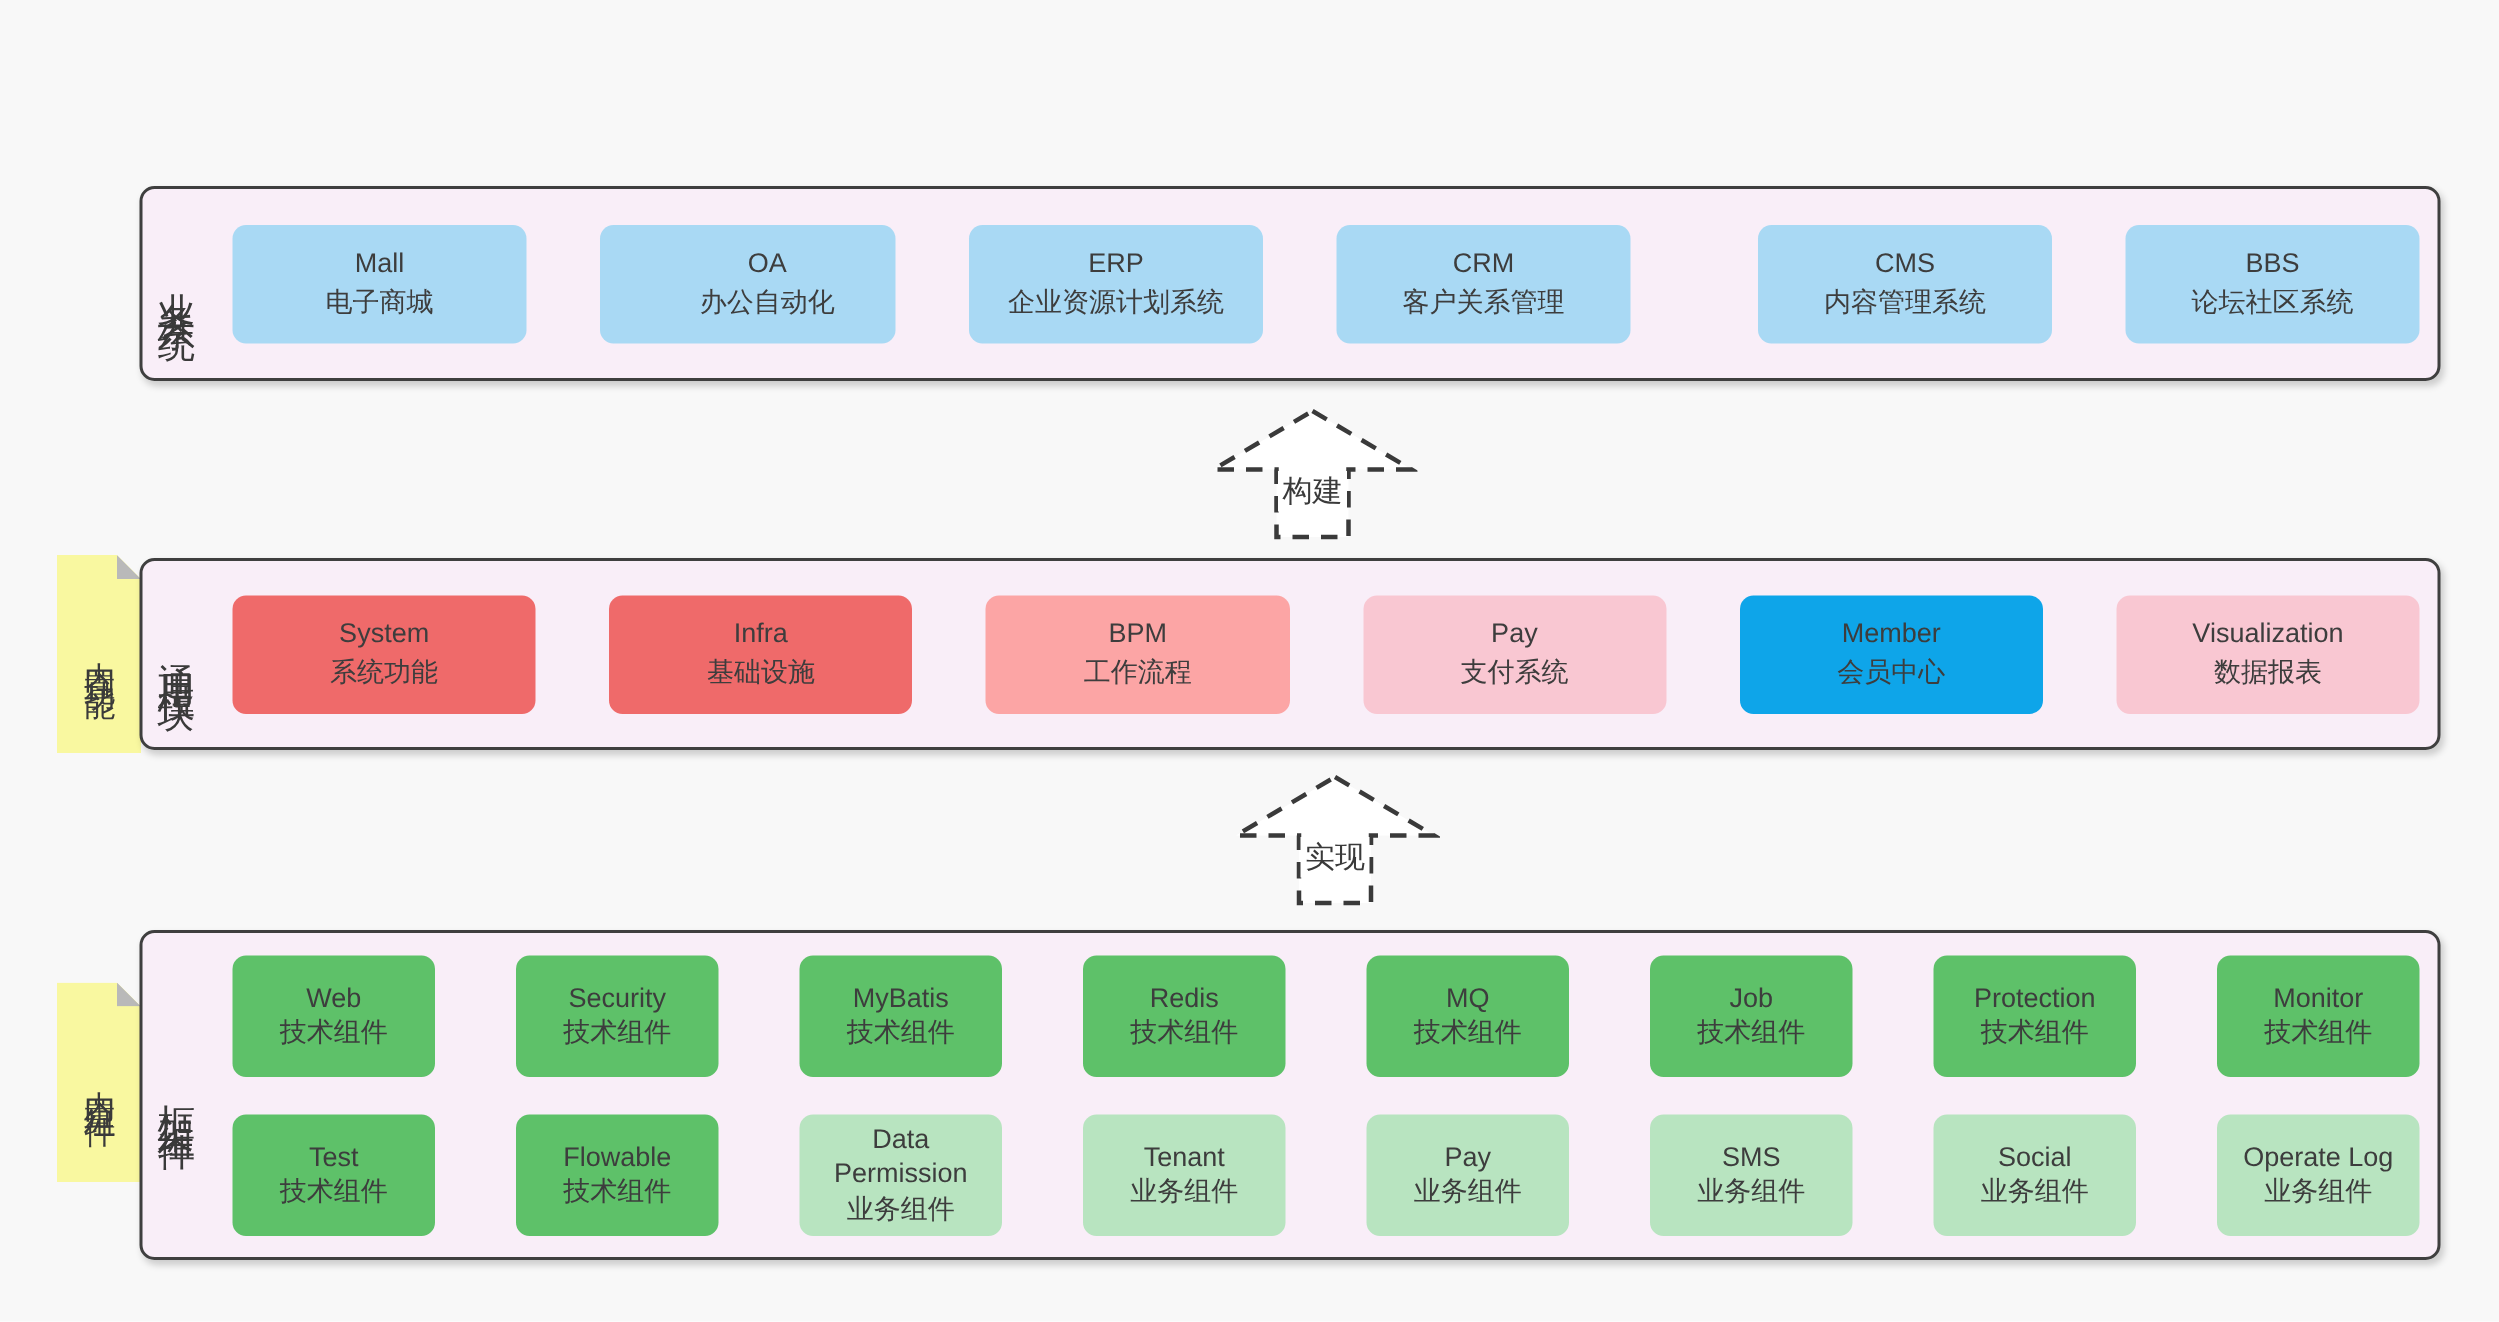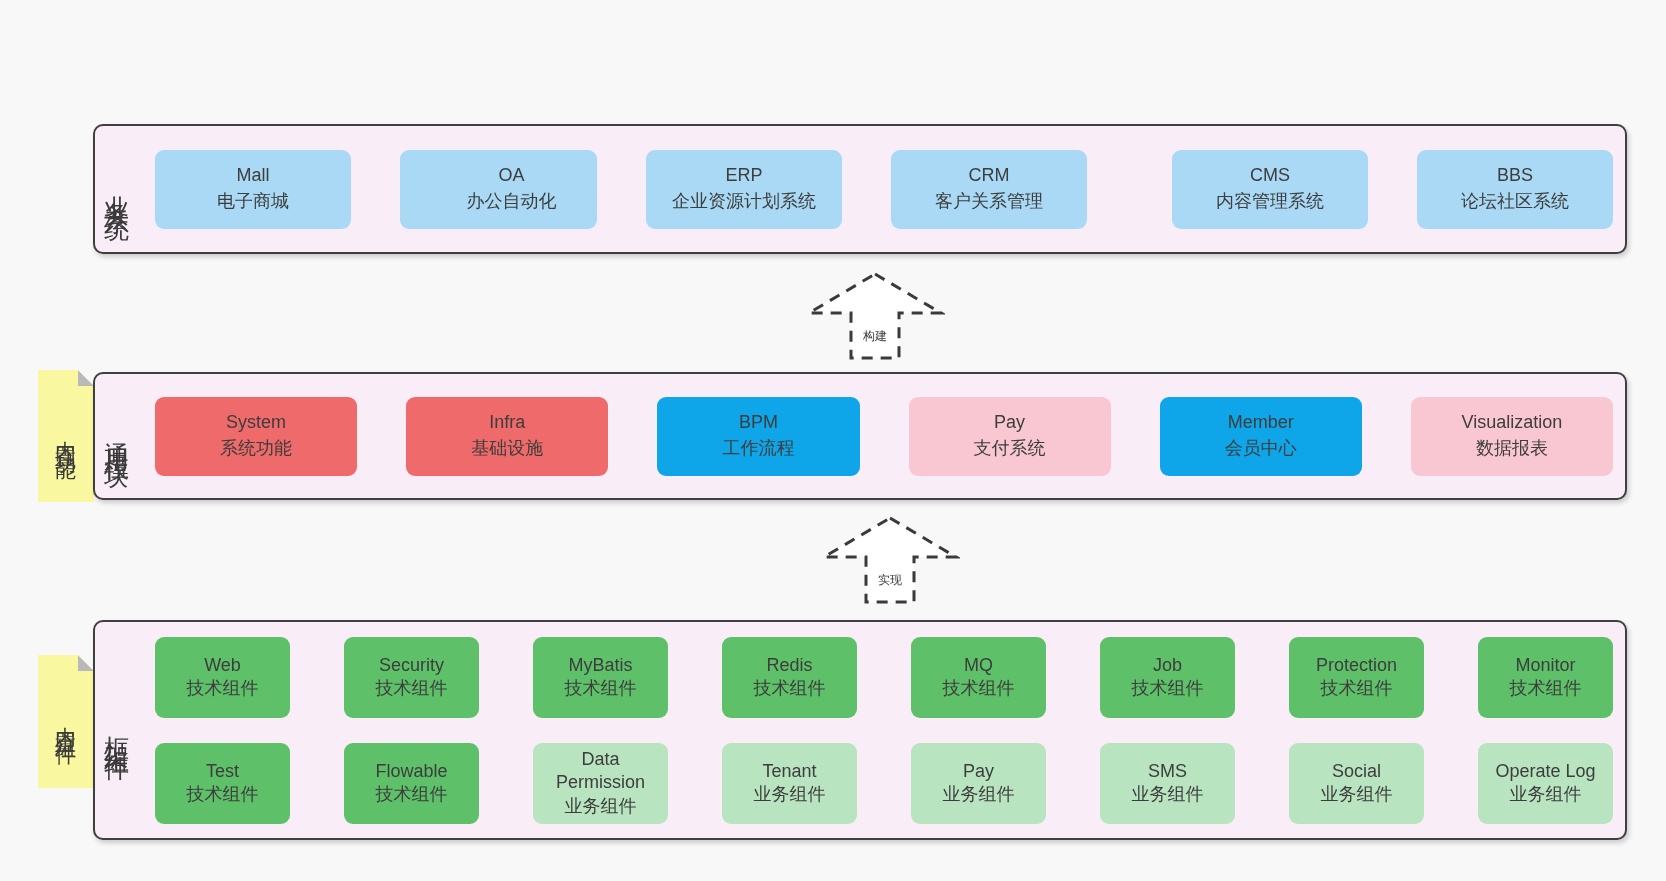--- a/index.html
+++ b/index.html
@@ -50,22 +50,22 @@
   .note-text{
     writing-mode:vertical-rl;text-orientation:upright;
     font-size:21px;line-height:1;letter-spacing:6px;color:#3a3a3a;
   }
   
   .arrow{position:absolute;width:140px;height:92px;z-index:1;}
   #arrow0{left:805px;top:270px;}
   #arrow1{left:820px;top:514px;}
   .arrow svg{display:block;}
   .arrow-label{
-    position:absolute;left:50%;top:58px;transform:translateX(-50%);
-    background:#ffffff;padding:0 3px;font-size:12px;color:#3a3a3a;white-space:nowrap;
+    position:absolute;left:50%;top:44px;transform:translateX(-50%);
+    background:#ffffff;padding:0 3px;font-size:20px;color:#3a3a3a;white-space:nowrap;
   }
 </style>
 </head>
 <body>
 
 <div class="page">
 
   <section class="layer cols6" id="layer0">
     <div class="v-label">业务系统</div>
     <div class="rows">
@@ -115,21 +115,21 @@
     <div class="rows">
         <div class="row">
           <div class="box" style="background: rgb(239, 106, 106);">
             <span>System</span>
             <span>系统功能</span>
           </div>
           <div class="box" style="background: rgb(239, 106, 106);">
             <span>Infra</span>
             <span>基础设施</span>
           </div>
-          <div class="box" style="background: #0ea5e9;">
+          <div class="box" style="background: #fca5a5;">
             <span>BPM</span>
             <span>工作流程</span>
           </div>
           <div class="box" style="background: rgb(249, 199, 210);">
             <span>Pay</span>
             <span>支付系统</span>
           </div>
           <div class="box" style="background: #0ea5e9;">
             <span>Member</span>
             <span>会员中心</span>

